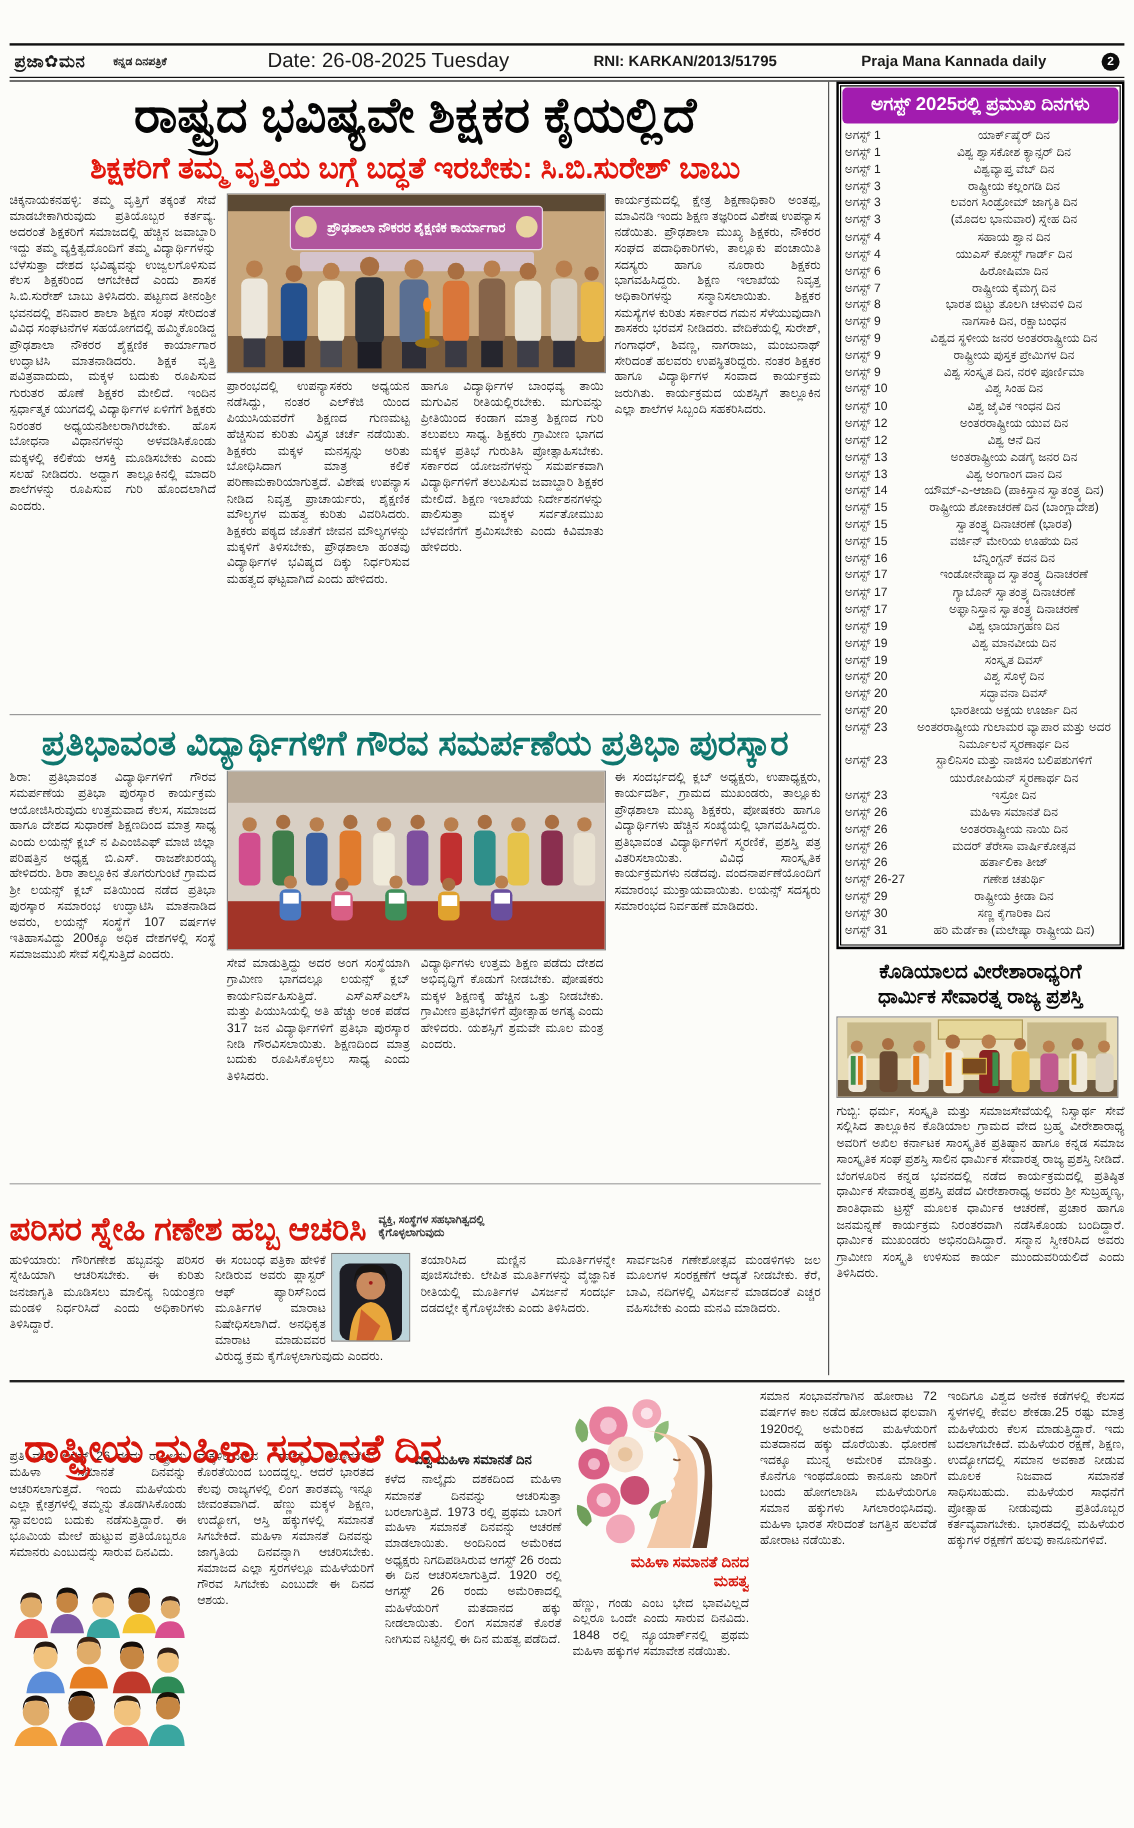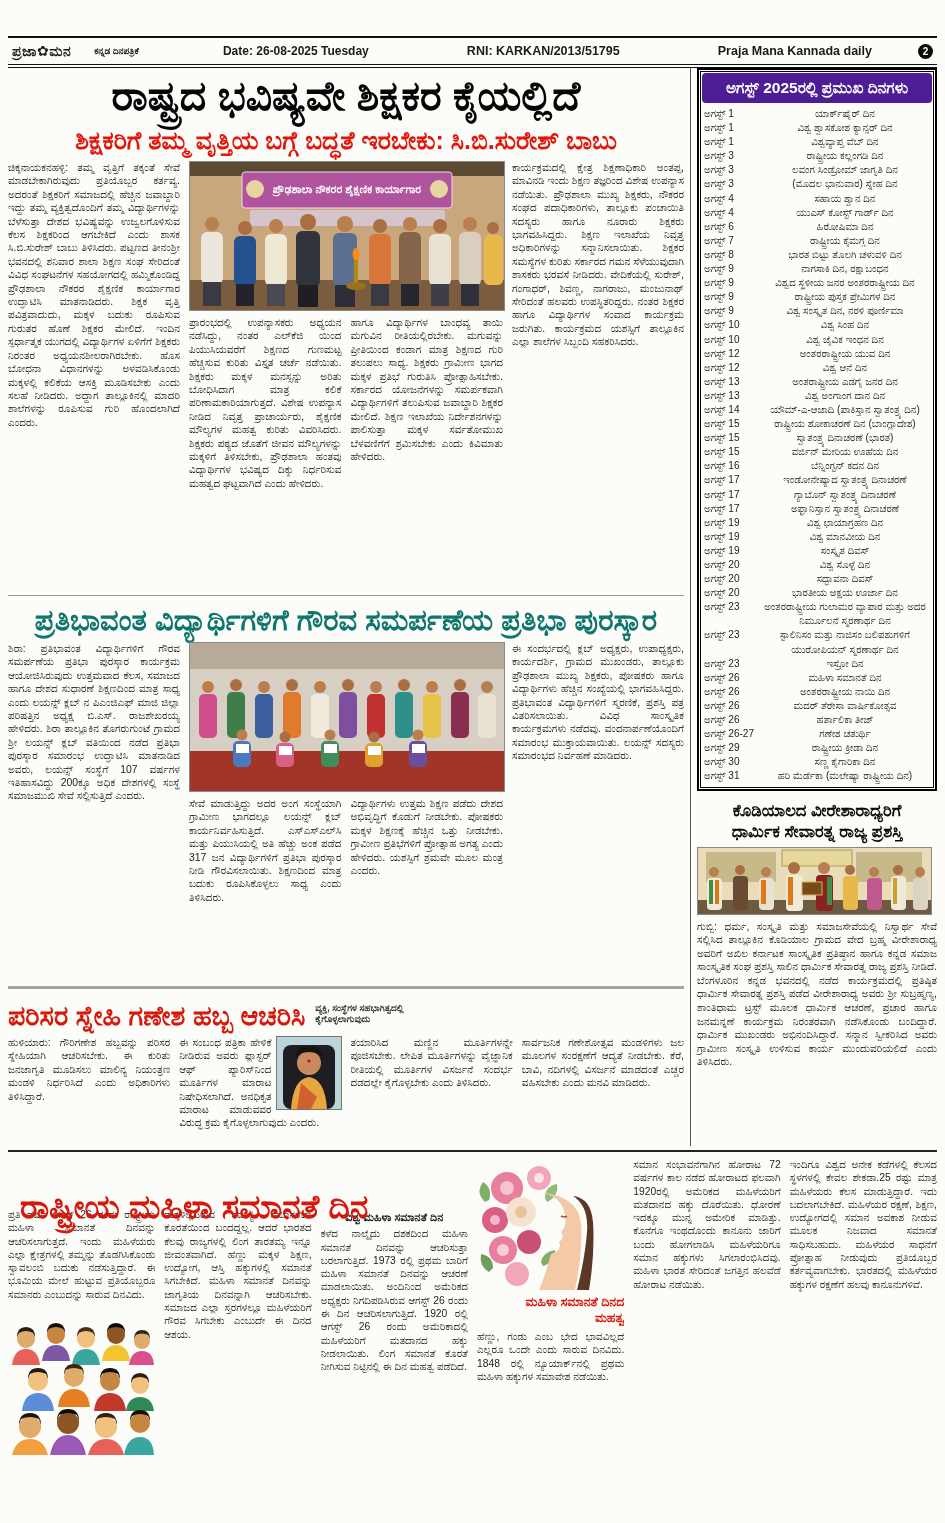--- a/index.html
+++ b/index.html
@@ -3,21 +3,21 @@
 <meta charset="utf-8">
 <style>
   html,body{margin:0;padding:0;background:#e8e8e4;}
   .page{position:relative;width:945px;height:1523px;margin:0 auto;background:#fcfcf9;
         font-family:"Liberation Sans","DejaVu Sans",sans-serif;color:#1b1b1b;overflow:hidden;}
   
   .topbar{margin:36px 8px 0;border-top:2px solid #111;border-bottom:4px double #111;
           display:flex;align-items:center;height:24px;padding:1px 4px;gap:20px;}
   .logo{font-weight:bold;font-size:14px;letter-spacing:.5px;}
   .logo-sub{font-size:9px;margin-left:3px;font-weight:bold;}
-  .tb-date{font-weight:bold;font-size:12px;margin-left:64px;}
+  .tb-date{font-weight:normal;font-size:17px;margin-left:64px;}
   .tb-rni{font-weight:bold;font-size:12.5px;margin-left:auto;margin-right:auto;}
   .tb-brand{font-weight:bold;font-size:12.5px;margin-right:26px;}
   .page-circle{width:15px;height:15px;border-radius:50%;background:#0c0c0c;color:#fff;
           font-size:10px;font-weight:bold;display:flex;align-items:center;justify-content:center;}
   
   .main{display:flex;gap:6px;padding:0 8px;align-items:flex-start;}
   .leftcol{width:676px;flex:0 0 676px;}
   .sidebar{flex:1;border-left:1px solid #555;padding-left:6px;min-height:1078px;}
   
   .h1-main{font-size:41px;line-height:50px;font-weight:bold;text-align:center;color:#050505;margin:3px 0 0;}
@@ -30,30 +30,30 @@
   .art1{height:428px;}
   .art2{height:336px;}
   .art .side{flex:1;}
   .mid{flex:0 0 314px;width:314px;}
   .mid-cols{display:flex;gap:9px;margin-top:5px;overflow:hidden;}
   .mid-cols .ncol{flex:1;}
   .art1 .mid-cols{height:272px;}
   .art2 .mid-cols{height:180px;}
   .photo{display:block;border:1px solid #888;}
   
-  .art3{border-top:3px solid #a3a3a3;margin-top:8px;padding-top:10px;}
+  .art3{border-top:1px solid #a3a3a3;margin-top:8px;padding-top:20px;}
   .a3head{display:flex;align-items:flex-start;gap:10px;}
   .a3title{font-size:27px;font-weight:bold;color:#d6190d;line-height:34px;margin:0;}
   .a3note{font-size:9px;line-height:11px;font-weight:bold;color:#333;width:110px;padding-top:4px;}
   .a3cols{display:flex;gap:9px;height:96px;margin-top:3px;overflow:hidden;}
   .a3cols .ncol{flex:1;}
   .portrait{float:right;margin:0 0 2px 4px;border:1px solid #777;}
   
   .days-box{border:2px solid #000;box-shadow:0 0 0 1px #fff inset,0 0 0 2px #000 inset;padding:3px;}
-  .days-head{background:#4c1d95;color:#fff;font-size:15.5px;font-weight:bold;text-align:center;
+  .days-head{background:#a21caf;color:#fff;font-size:15.5px;font-weight:bold;text-align:center;
              padding:6px 2px;border-radius:4px;}
   .days-list{padding:4px 2px 2px;}
   .day-row{display:flex;font-size:10.1px;line-height:14.1px;}
   .day-d{flex:0 0 56px;white-space:nowrap;}
   .day-n{flex:1;text-align:center;}
   
   .kod-head{font-size:16.5px;line-height:21px;font-weight:bold;text-align:center;color:#0a0a0a;margin:9px 0 5px;}
   .kod-body{font-size:10.4px;line-height:13.6px;text-align:justify;margin-top:5px;}
   
   .bottom{position:relative;margin:4px 8px 0;border-top:2px solid #222;padding-top:6px;

